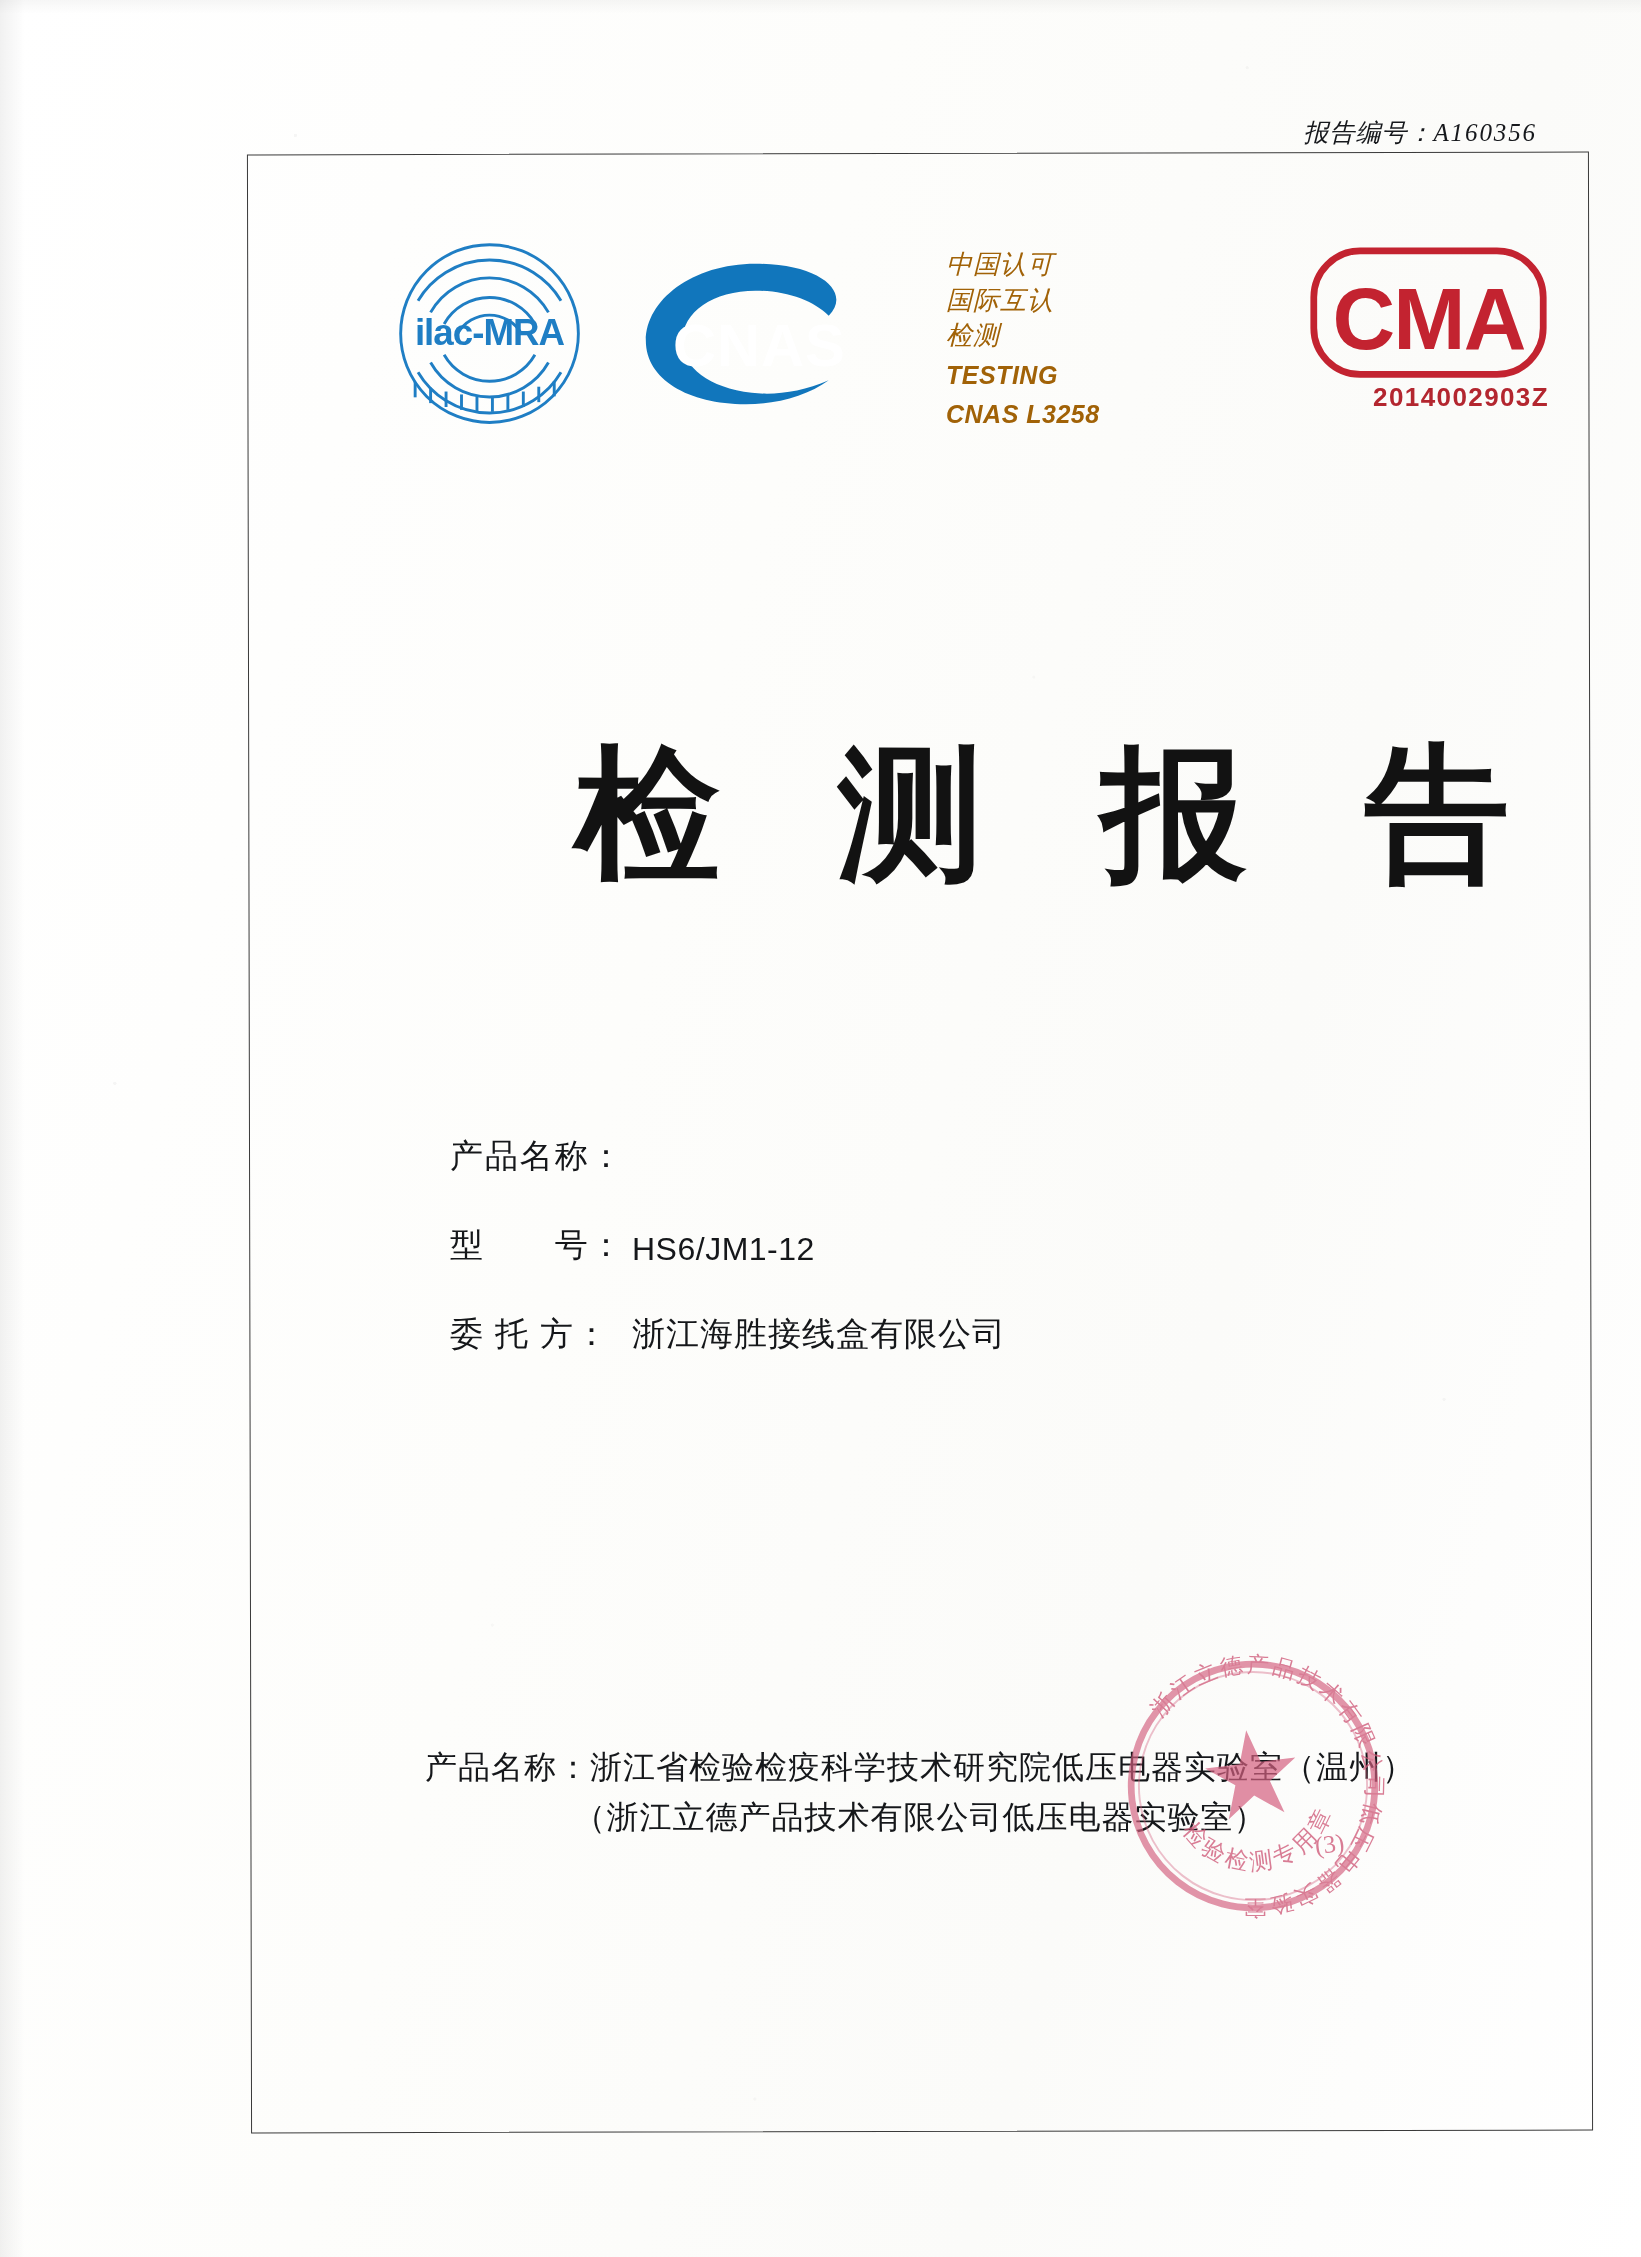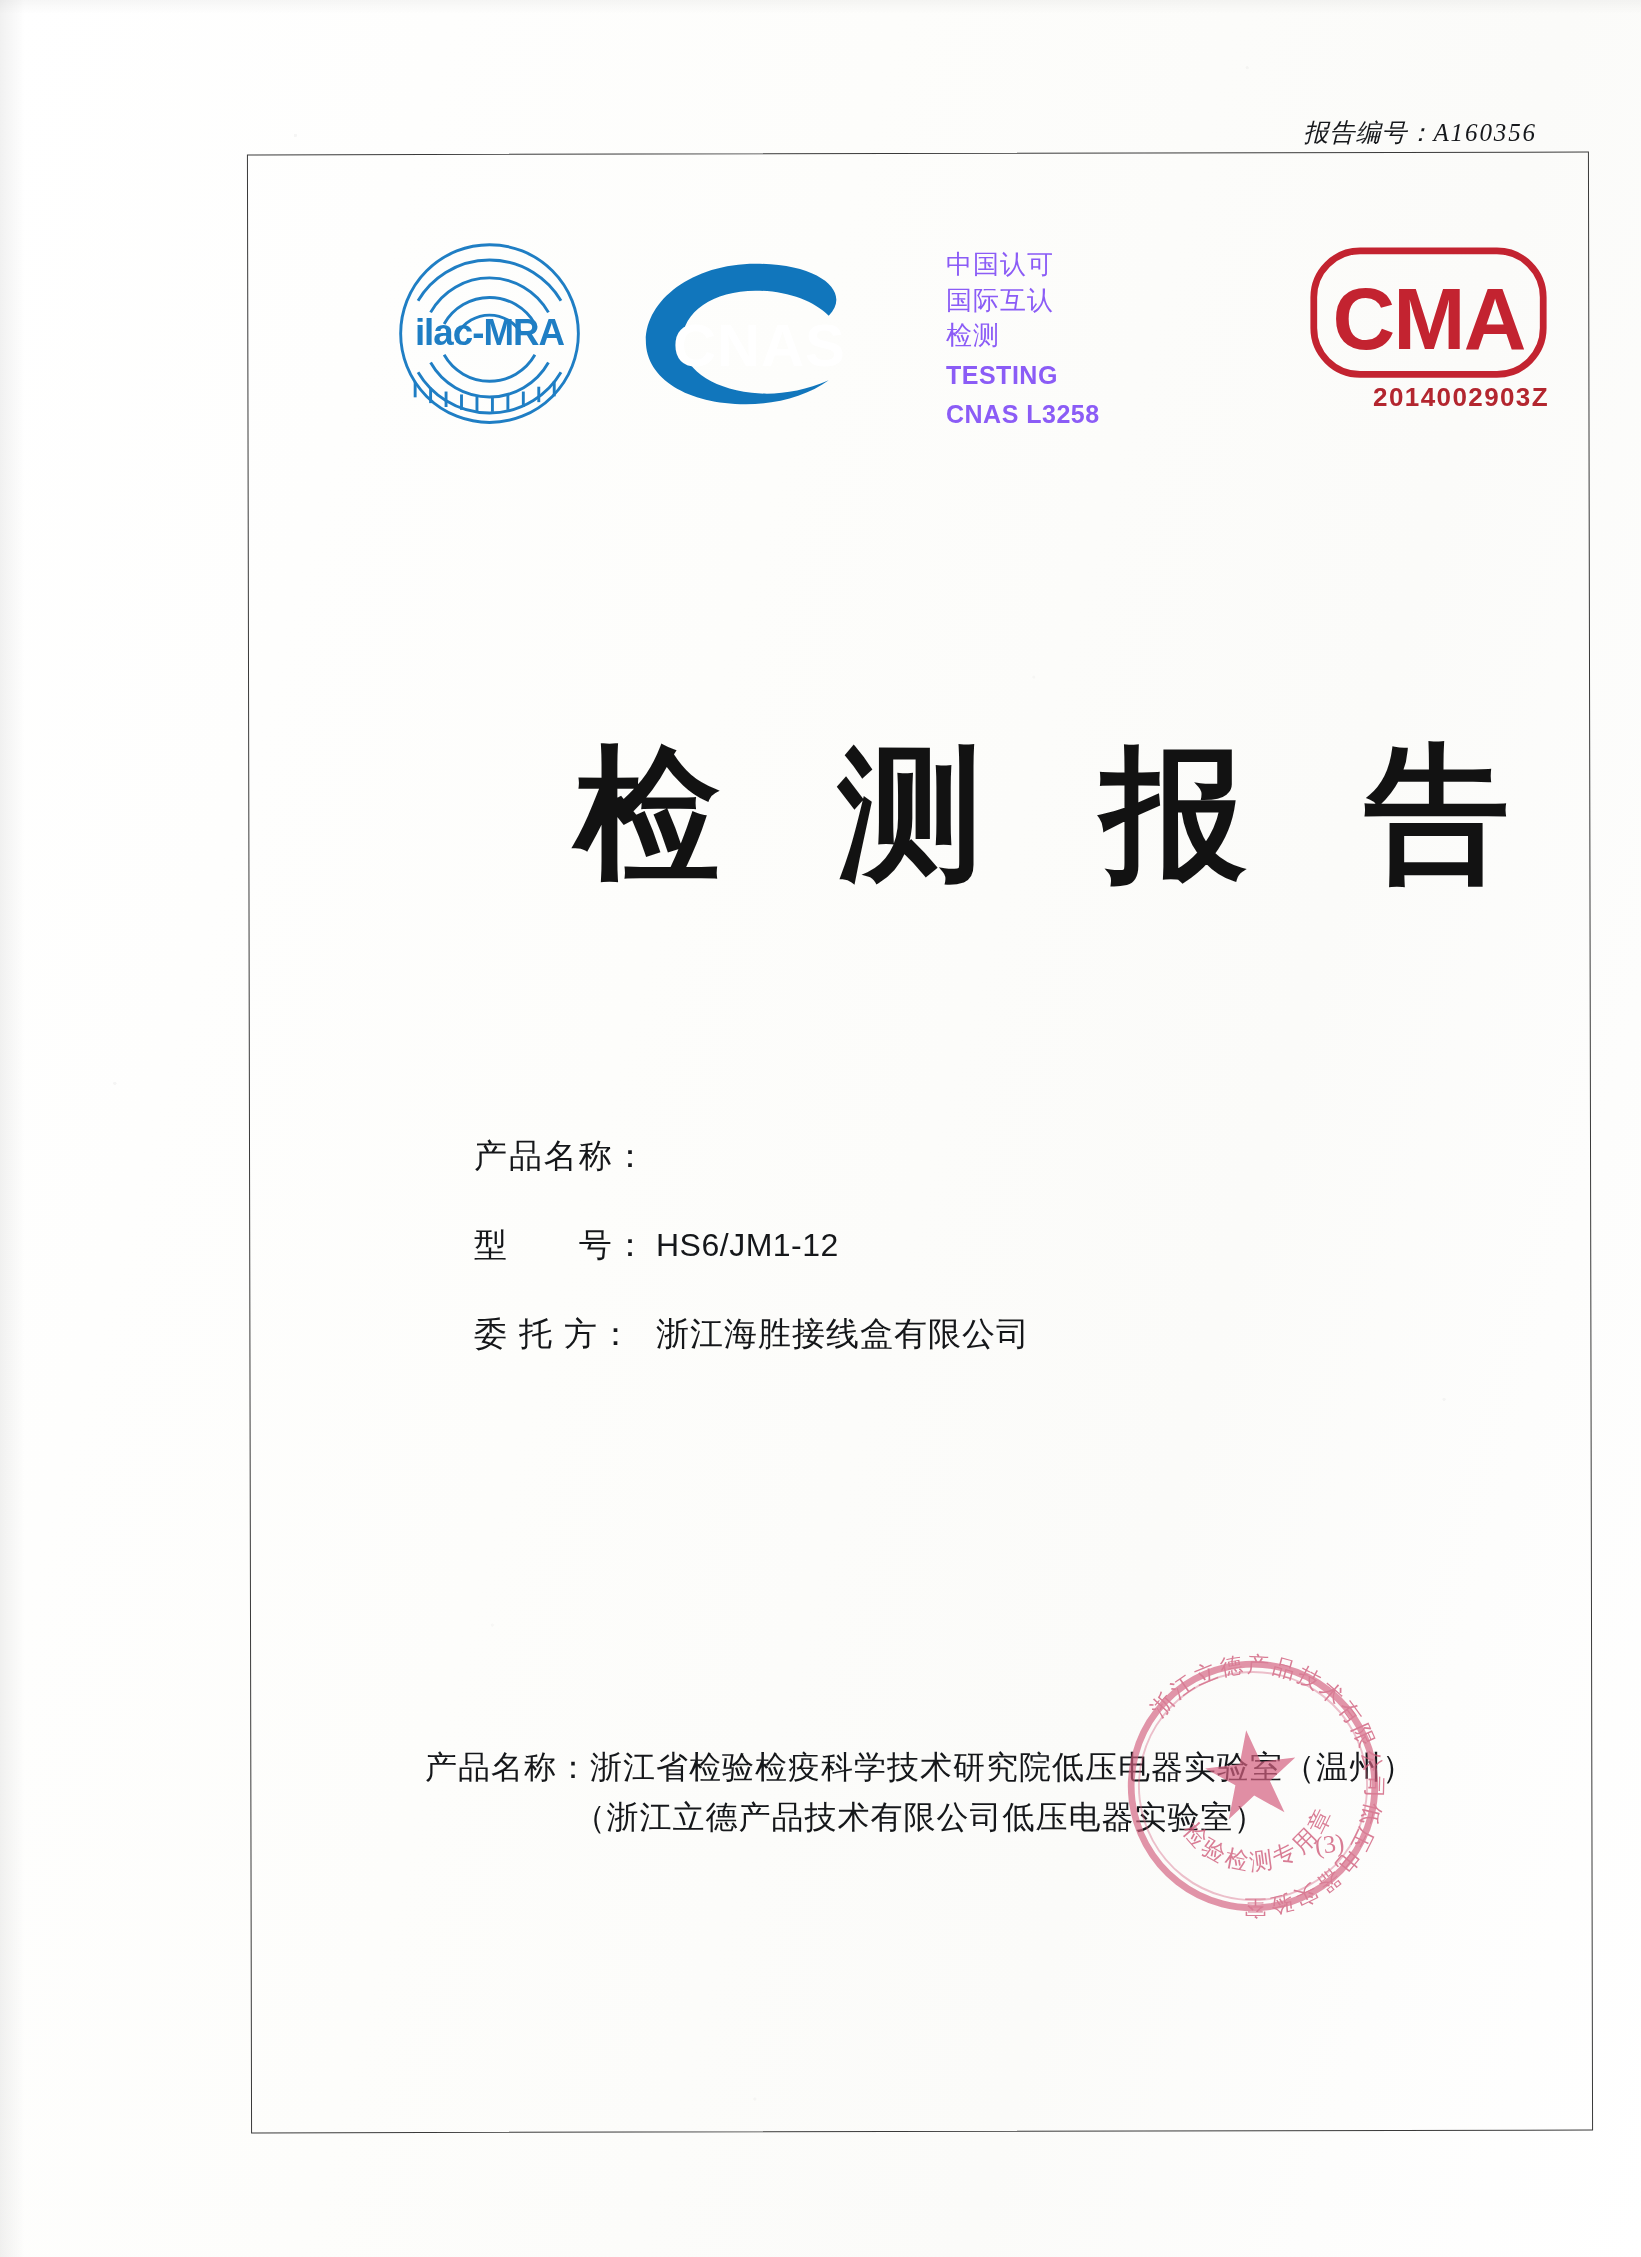--- a/index.html
+++ b/index.html
@@ -90,22 +90,23 @@
     left: 246px;
     top: 21px;
     width: 251px;
     height: 154px;
   }
   .cnas-text {
     position: absolute;
     left: 560px;
     top: 9.7px;
     width: 290px;
-    color: #8b5cf6;
+    color: #a16207;
     line-height: 1.38;
+    font-style: italic;
   }
   .cnas-text .cn {
     font-size: 26px;
     font-family: "Liberation Serif", serif;
     letter-spacing: 1px;
   }
   .cnas-text .en {
     font-size: 25px;
     font-weight: bold;
     font-family: "Liberation Sans", sans-serif;
@@ -150,25 +151,24 @@
 
   
   .info {
     position: absolute;
     left: 450px;
     top: 1134px;
     width: 966px;
   }
   .info-row {
     display: flex;
-    align-items: center;
+    align-items: flex-end;
     margin-bottom: 44px;
     font-size: 33px;
     color: #15171a;
-    margin-left: 24px;
   }
   .info-label {
     width: 182px;
     flex: 0 0 182px;
     letter-spacing: 1.9px;
     font-family: "Liberation Serif", serif;
   }
   .info-label.spread {
     letter-spacing: 1.9px;
   }

